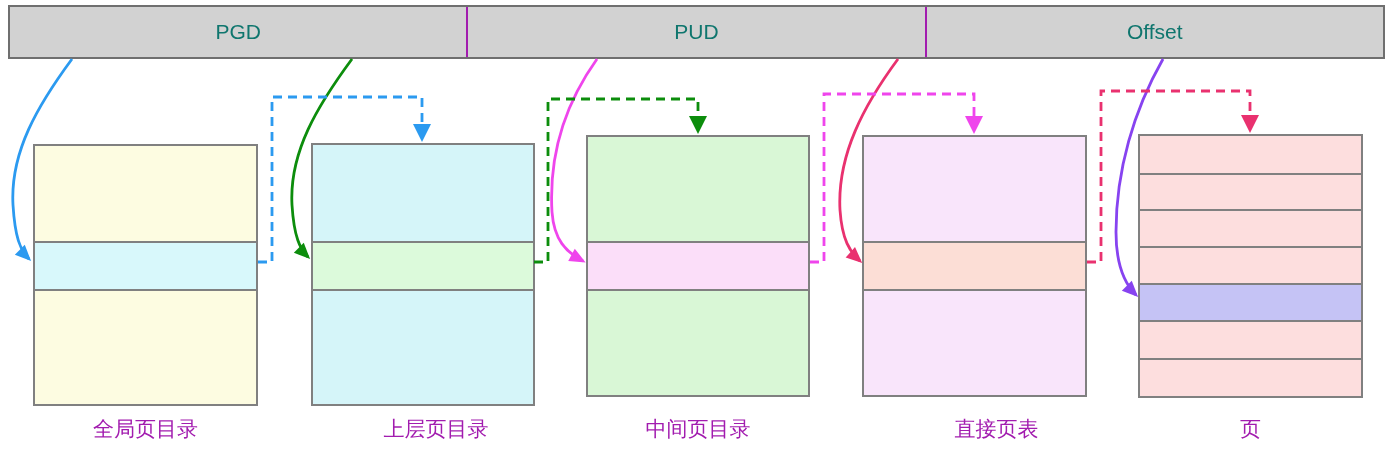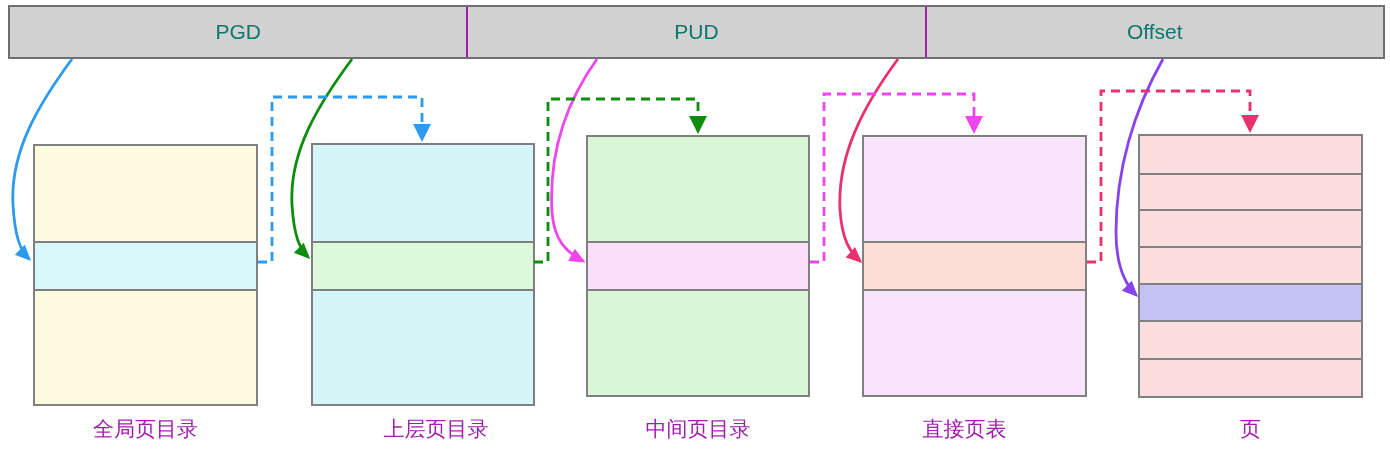--- a/index.html
+++ b/index.html
@@ -54,21 +54,21 @@
         <div class="trow" style="height: 104px; background: rgb(217, 247, 214); border-color: rgb(128, 128, 128);"></div>
         <div class="trow sep" style="height: 48px; background: rgb(251, 222, 249); border-color: rgb(128, 128, 128);"></div>
         <div class="trow sep" style="height: 106px; background: rgb(217, 247, 214); border-color: rgb(128, 128, 128);"></div>
       </div>
       <div class="caption" style="left: 586px; width: 224px; top: 416px;">中间页目录</div>
       <div class="tbl" style="left: 862px; top: 135px; width: 225px; border-color: rgb(128, 128, 128);">
         <div class="trow" style="height: 104px; background: rgb(249, 229, 251); border-color: rgb(128, 128, 128);"></div>
         <div class="trow sep" style="height: 48px; background: rgb(252, 222, 214); border-color: rgb(128, 128, 128);"></div>
         <div class="trow sep" style="height: 106px; background: rgb(249, 229, 251); border-color: rgb(128, 128, 128);"></div>
       </div>
-      <div class="caption" style="left: 852px; width: 225px; top: 416px;">直接页表</div>
+      <div class="caption" style="left: 884px; width: 225px; top: 416px;">直接页表</div>
       <div class="tbl" style="left: 1138px; top: 134px; width: 225px; border-color: rgb(128, 128, 128);">
         <div class="trow" style="height: 37px; background: rgb(253, 222, 222); border-color: rgb(128, 128, 128);"></div>
         <div class="trow sep" style="height: 36px; background: rgb(253, 222, 222); border-color: rgb(128, 128, 128);"></div>
         <div class="trow sep" style="height: 37px; background: rgb(253, 222, 222); border-color: rgb(128, 128, 128);"></div>
         <div class="trow sep" style="height: 37px; background: rgb(253, 222, 222); border-color: rgb(128, 128, 128);"></div>
         <div class="trow sep" style="height: 37px; background: rgb(197, 195, 245); border-color: rgb(128, 128, 128);"></div>
         <div class="trow sep" style="height: 38px; background: rgb(253, 222, 222); border-color: rgb(128, 128, 128);"></div>
         <div class="trow sep" style="height: 38px; background: rgb(253, 222, 222); border-color: rgb(128, 128, 128);"></div>
       </div>
       <div class="caption" style="left: 1138px; width: 225px; top: 416px;">页</div>

